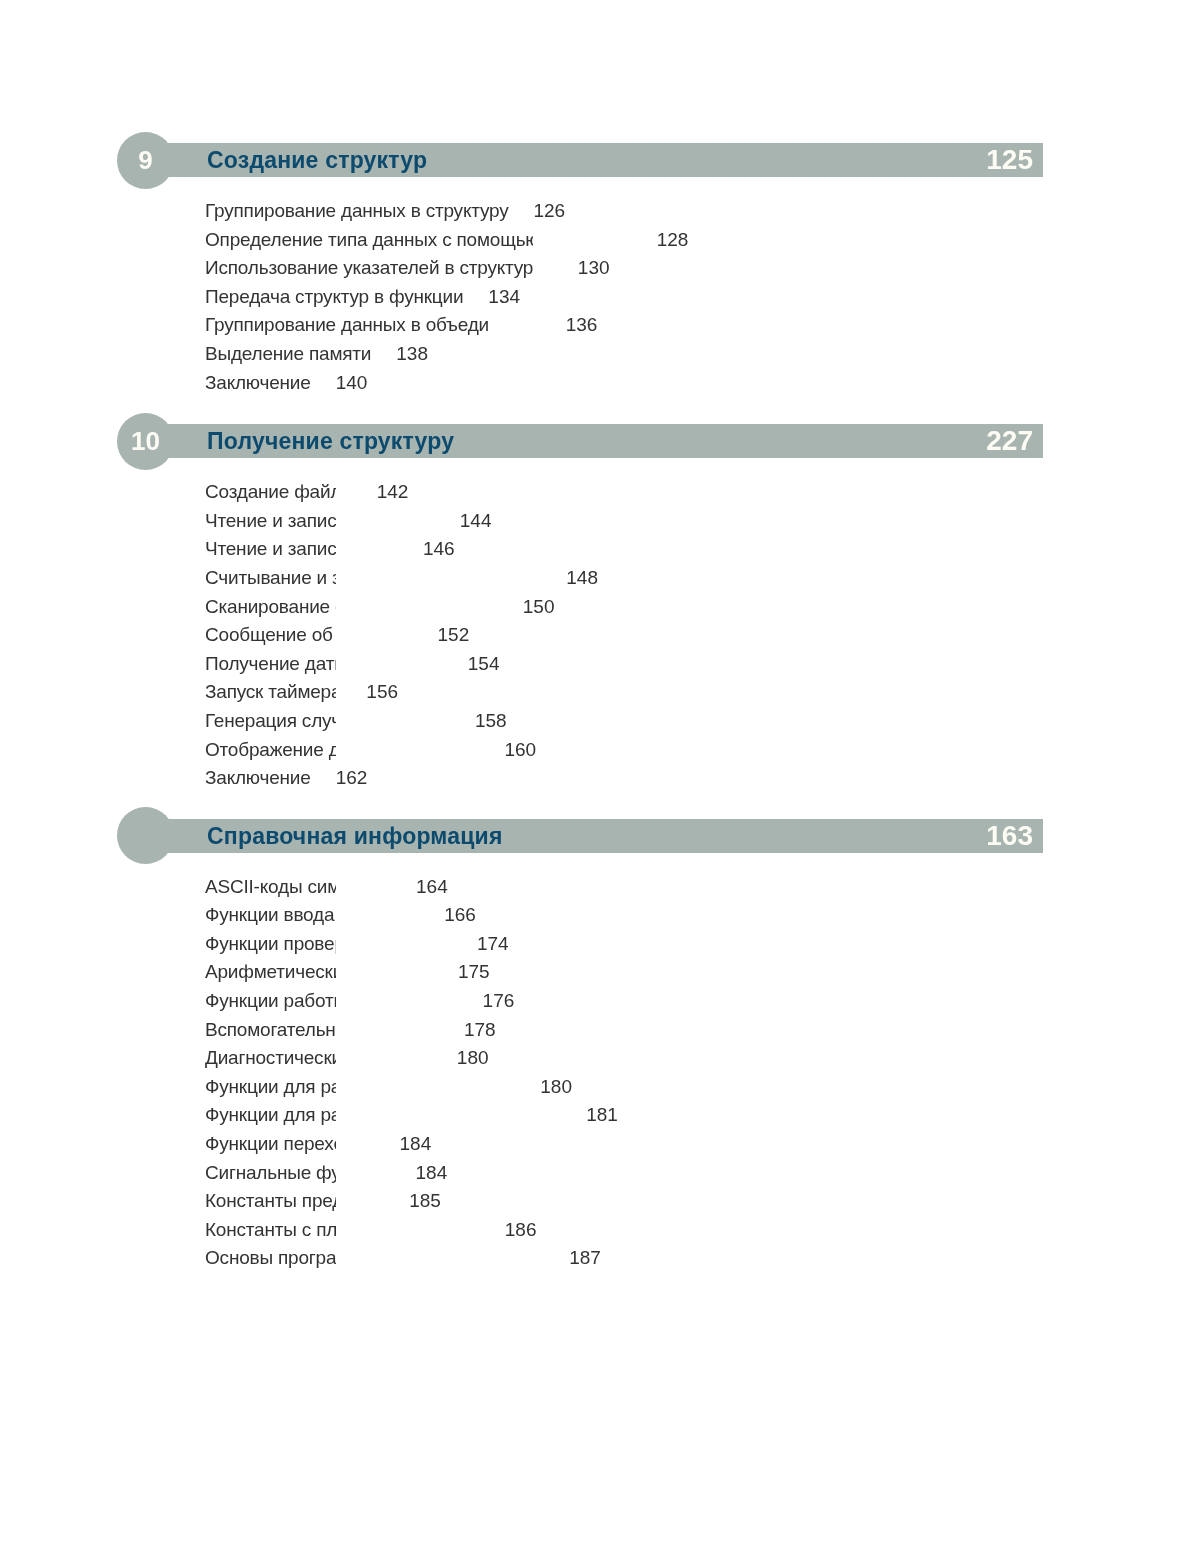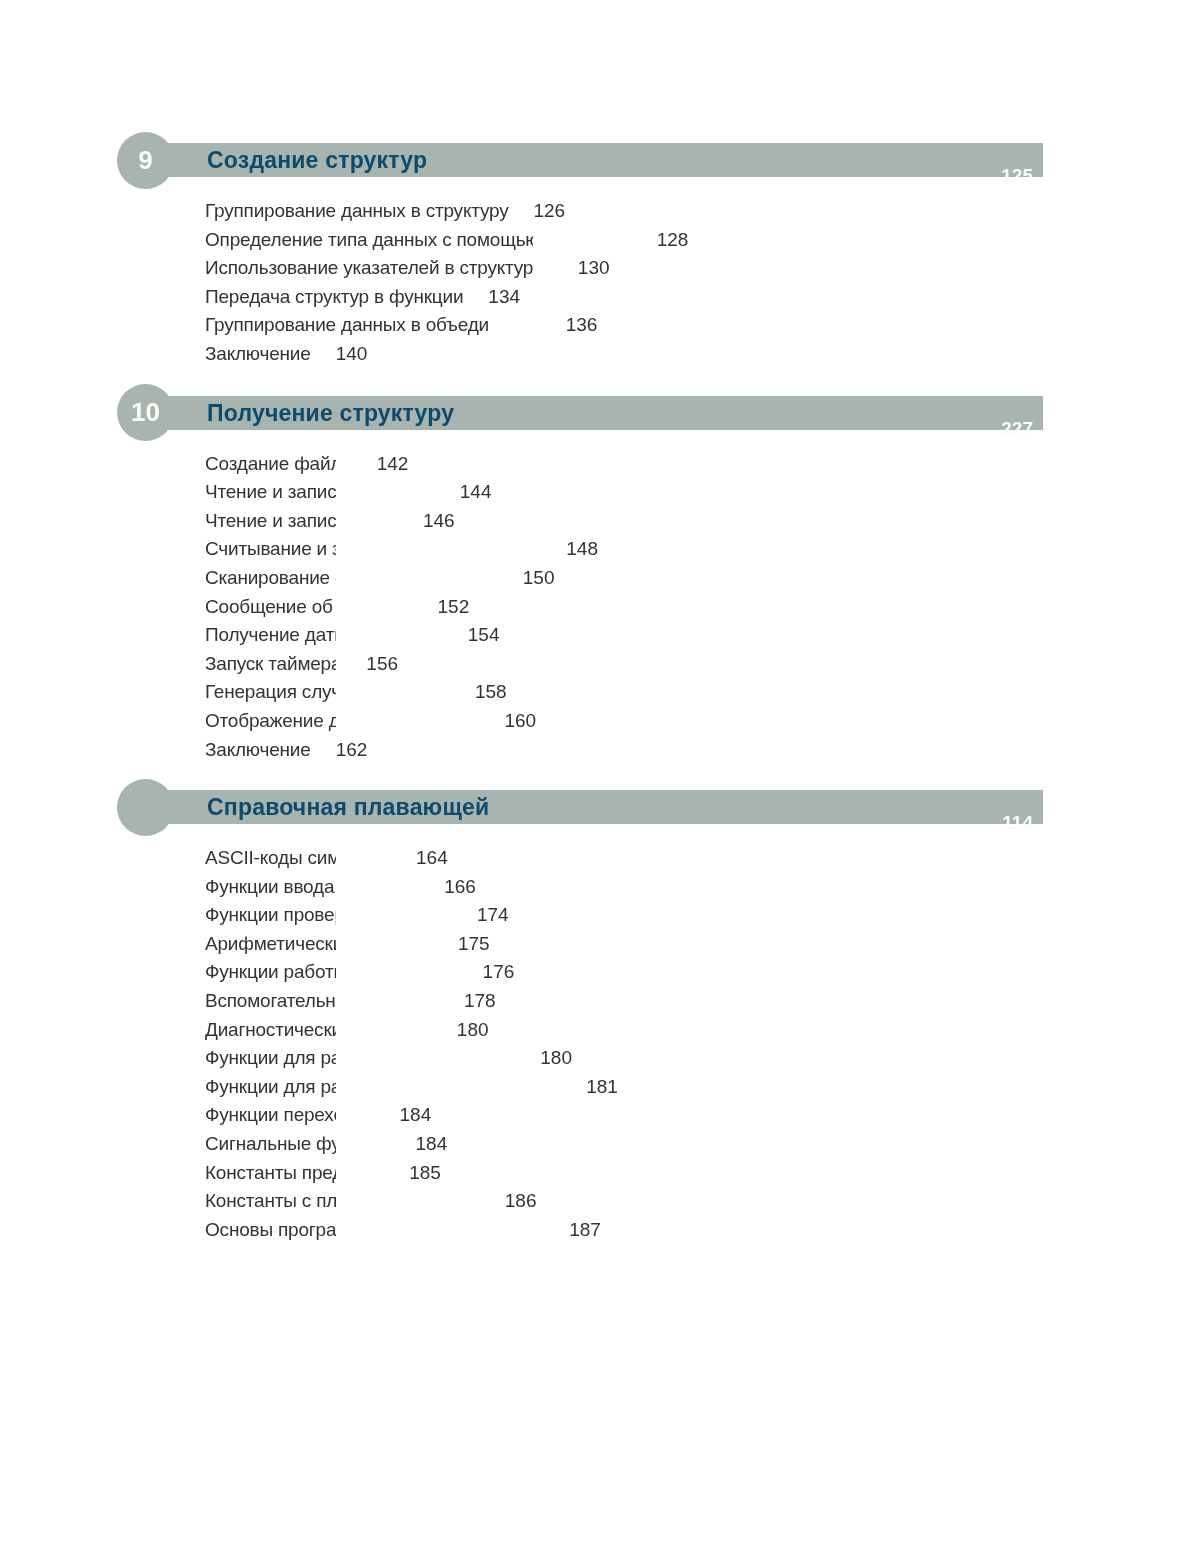--- a/index.html
+++ b/index.html
@@ -55,23 +55,22 @@
     font-weight: bold;
     letter-spacing: 0.2px;
     white-space: nowrap;
   }
   .hpage {
     position: absolute;
     right: 10px;
     top: 0;
     line-height: 34px;
     color: #fcfcf5;
-    font-size: 19px;
+    font-size: 28px;
     font-weight: bold;
-    margin-top: 16px;
   }
   
   .entries {
     margin: 20px 0 0 205px;
     width: 838px;
   }
   .entry {
     display: flex;
     align-items: baseline;
     height: 28.6px;
@@ -136,20 +135,25 @@
     <span class="dots"></span>
     <span class="page">134</span>
   </div>
 
   <div class="entry">
     <span class="label">Группирование данных в объединение</span>
     <span class="dots"></span>
     <span class="page">136</span>
   </div>
 
+  <div class="entry">
+    <span class="label">Выделение памяти</span>
+    <span class="dots"></span>
+    <span class="page">138</span>
+  </div>
 
   <div class="entry">
     <span class="label">Заключение</span>
     <span class="dots"></span>
     <span class="page">140</span>
   </div>
 </div>
   </div>
 
   <div class="section section-1">
@@ -227,22 +231,22 @@
     <span class="page">162</span>
   </div>
 </div>
   </div>
 
   <div class="section section-2">
     <div class="header">
       <div class="badge">
         <span class="num"></span>
       </div>
-      <span class="htitle">Справочная плавающей</span>
-      <span class="hpage">114</span>
+      <span class="htitle">Справочная информация</span>
+      <span class="hpage">163</span>
     </div>
     <div class="entries">
   <div class="entry">
     <span class="label">ASCII-коды символов</span>
     <span class="dots"></span>
     <span class="page">164</span>
   </div>
 
   <div class="entry">
     <span class="label">Функции ввода и вывода</span>

